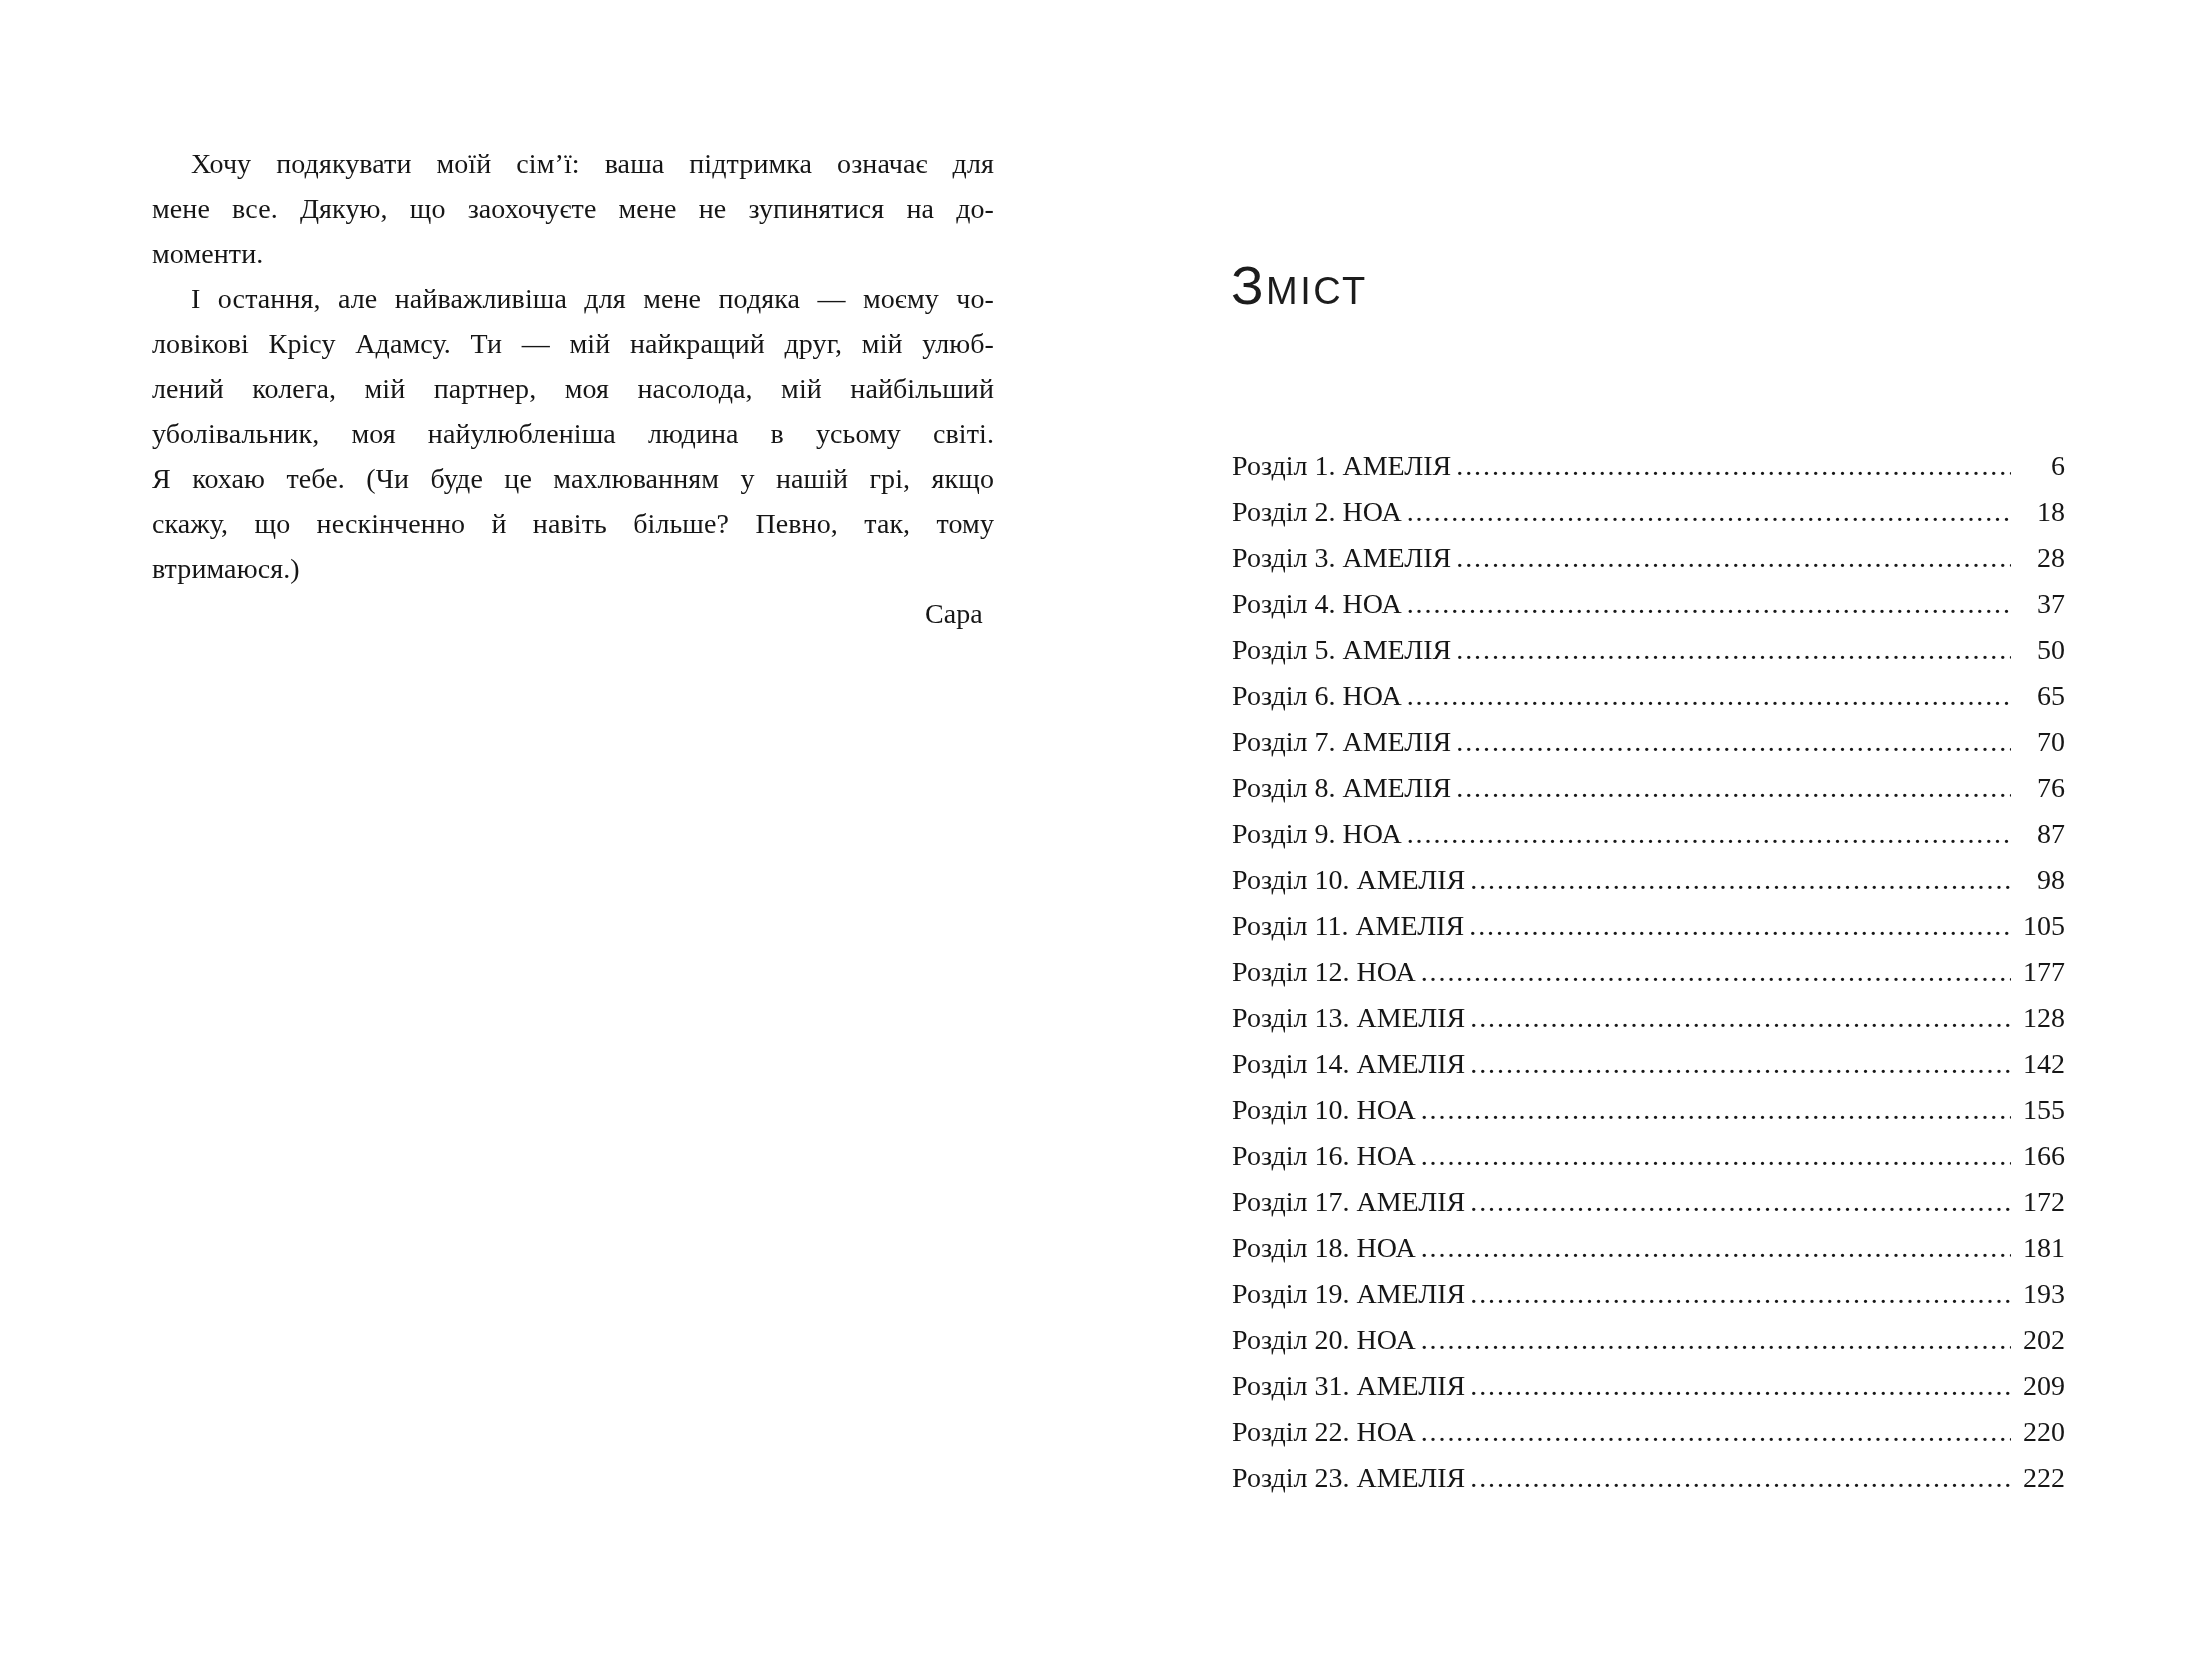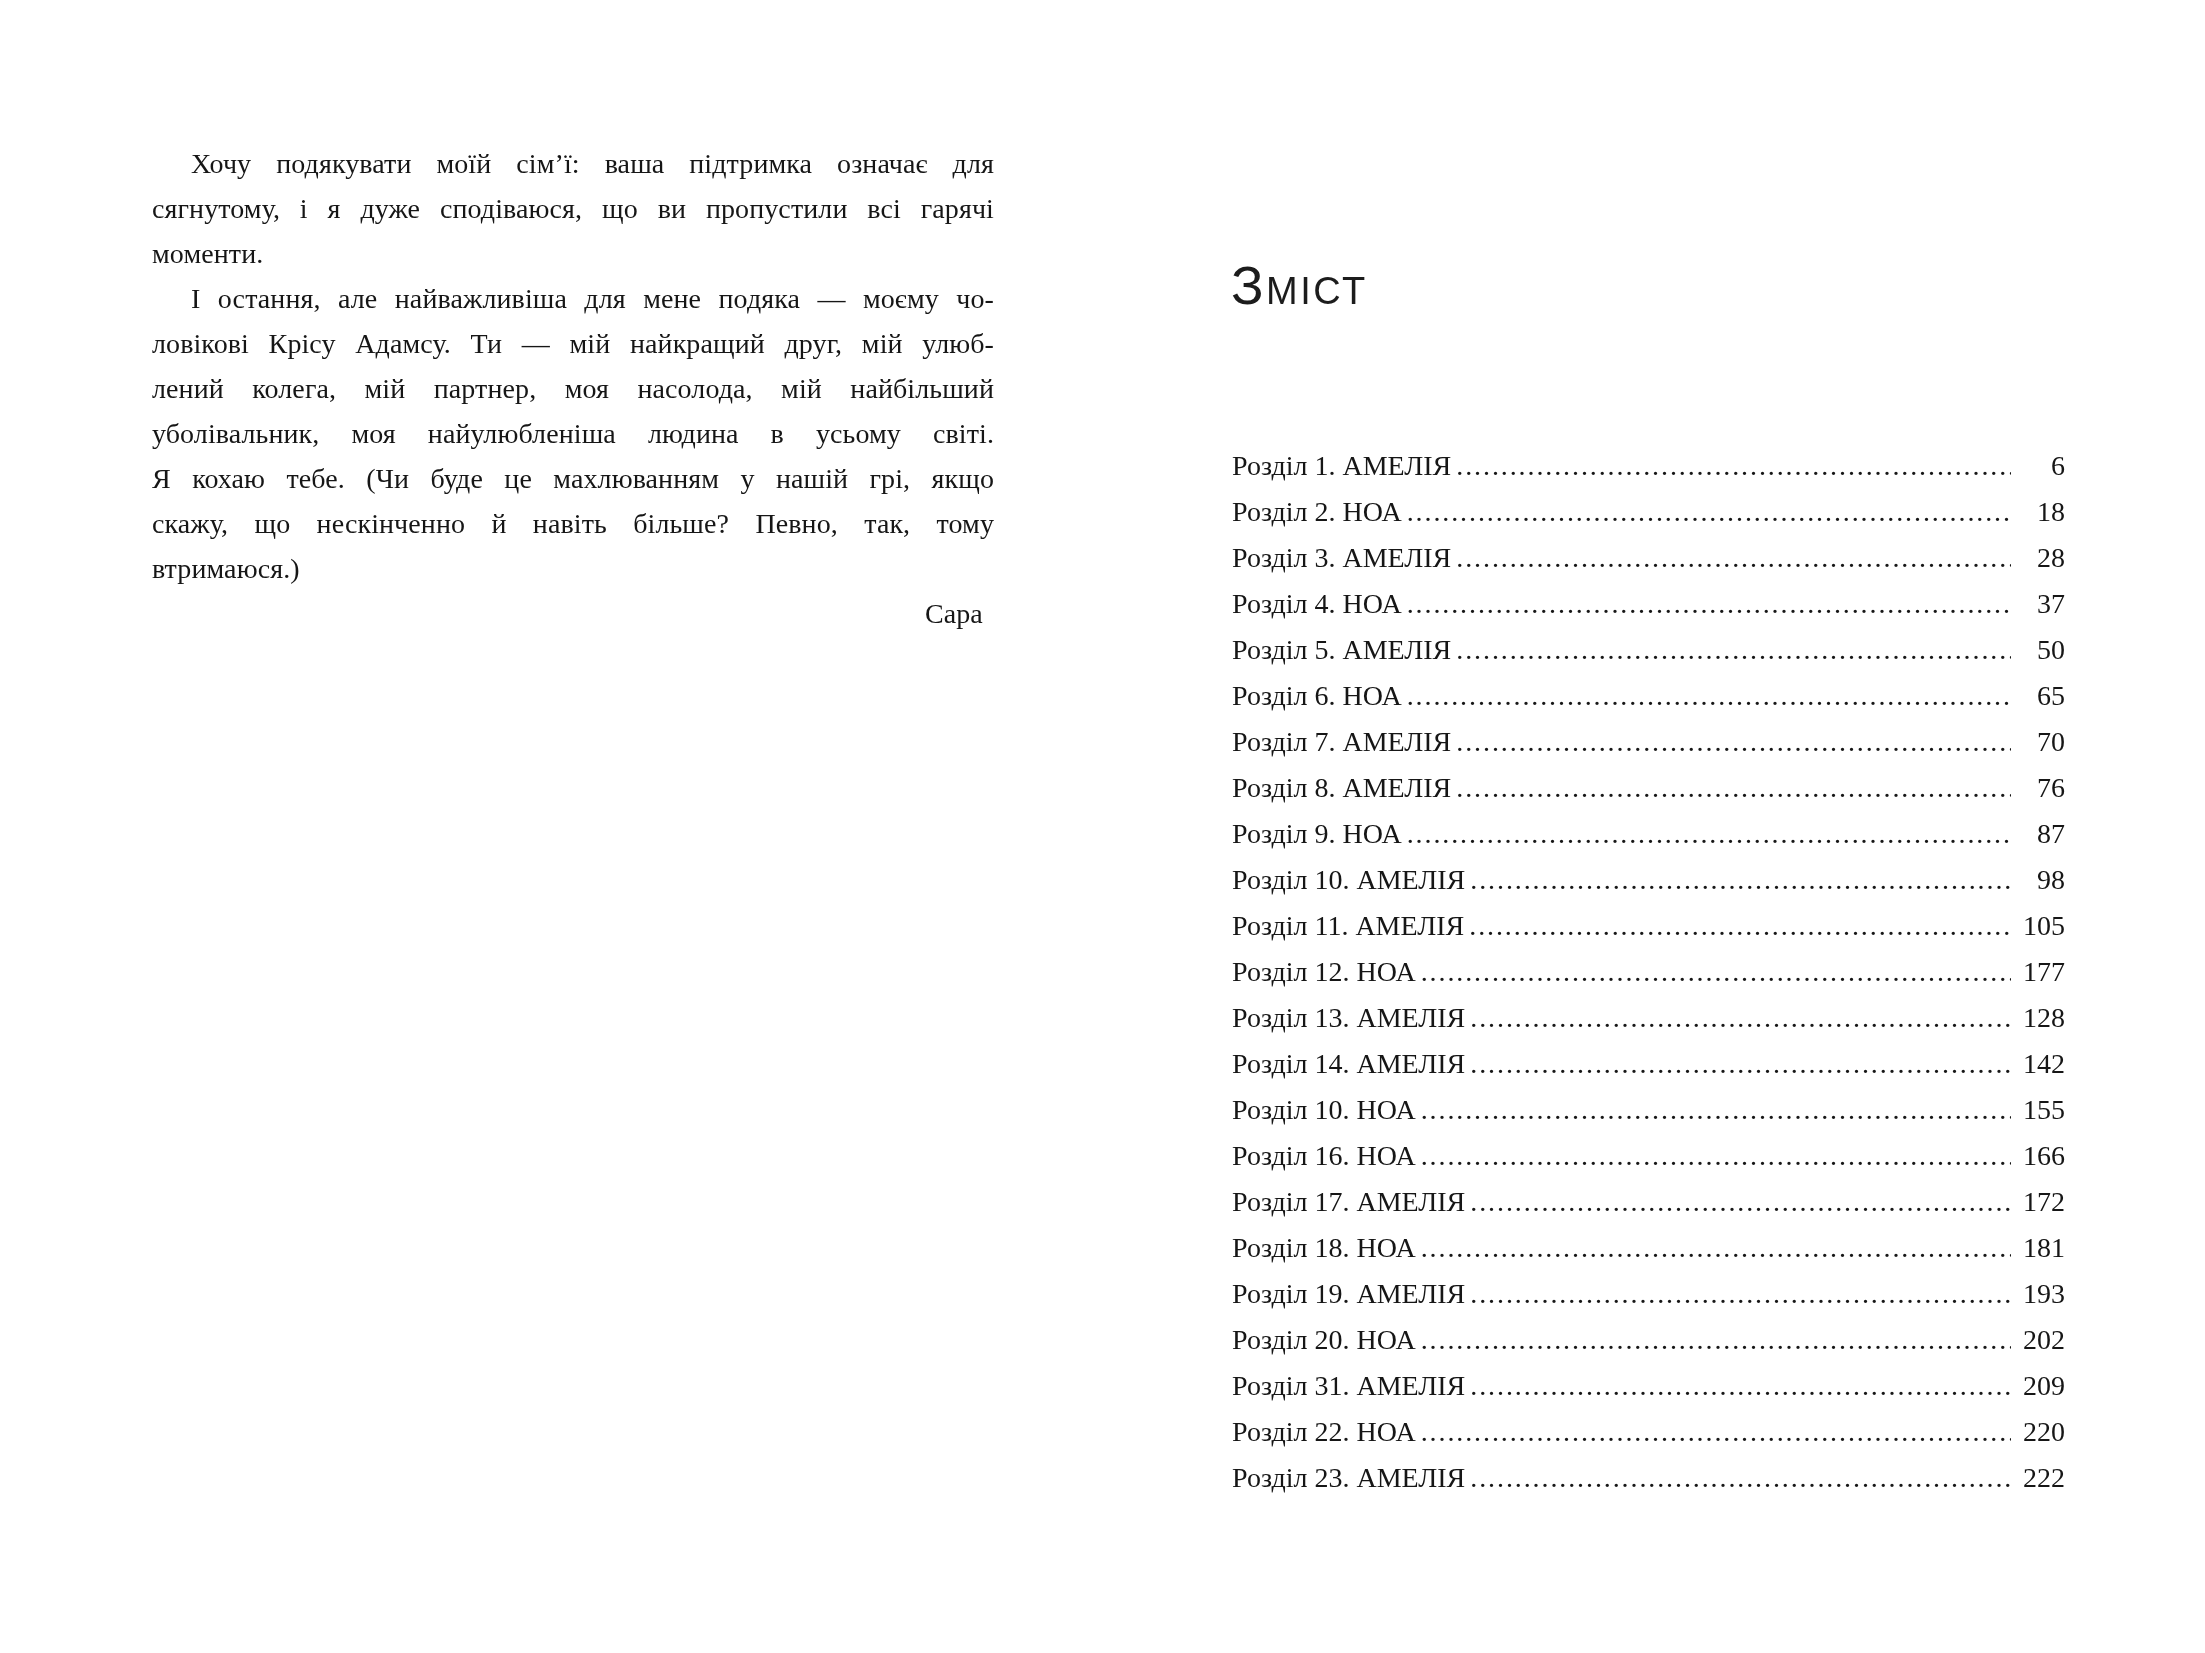--- a/index.html
+++ b/index.html
@@ -87,21 +87,21 @@
     white-space: nowrap;
   }
 </style>
 </head>
 <body>
 
 <div class="spread">
 
   <div class="ack-block">
       <div class="line indent">Хочу подякувати моїй сім’ї: ваша підтримка означає для</div>
-      <div class="line">сягнутому, і я дуже сподіваюся, що ви пропустили всі гарячі</div>
+      <div class="line">мене все. Дякую, що заохочуєте мене не зупинятися на до-</div>
       <div class="line last">моменти.</div>
       <div class="line indent">І остання, але найважливіша для мене подяка — моєму чо-</div>
       <div class="line">ловікові Крісу Адамсу. Ти — мій найкращий друг, мій улюб-</div>
       <div class="line">лений колега, мій партнер, моя насолода, мій найбільший</div>
       <div class="line">уболівальник, моя найулюбленіша людина в усьому світі.</div>
       <div class="line">Я кохаю тебе. (Чи буде це махлюванням у нашій грі, якщо</div>
       <div class="line">скажу, що нескінченно й навіть більше? Певно, так, тому</div>
       <div class="line last">втримаюся.)</div>
       <div class="line sig last">Сара</div>
     </div>

